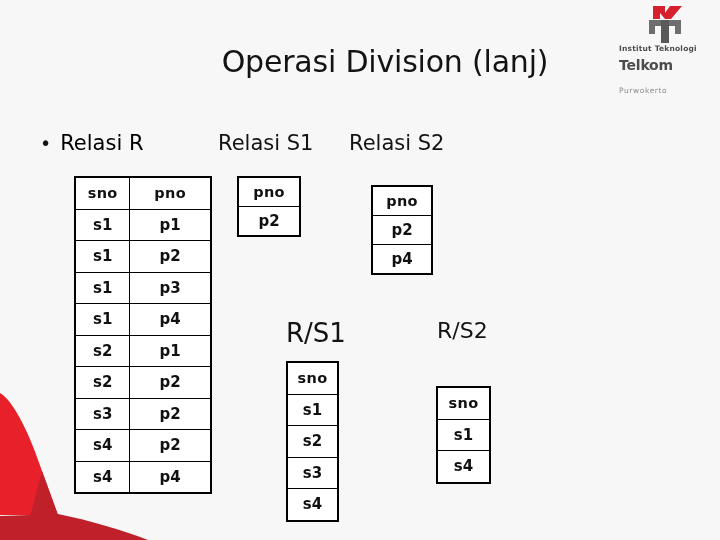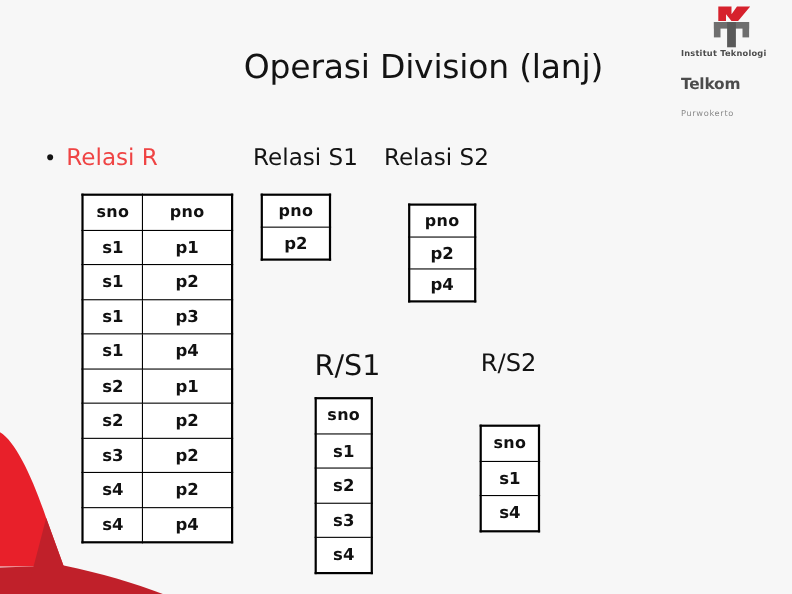--- a/index.html
+++ b/index.html
@@ -54,21 +54,21 @@
     color: #4c4c4c;
     letter-spacing: .2px;
     white-space: nowrap;
   }
   .logo-l2 {
     font-family: "DejaVu Sans", sans-serif;
     font-size: 14px;
     font-weight: bold;
     color: #4c4c4c;
     letter-spacing: -.2px;
-    margin-top: 17px;
+    margin-top: 5px;
   }
   .logo-l3 {
     font-family: "DejaVu Sans", sans-serif;
     font-size: 7.5px;
     color: #8a8a8a;
     letter-spacing: .6px;
     margin-top: 15px;
   }
 
   
@@ -100,24 +100,24 @@
     top: 131px;
     display: flex;
     align-items: baseline;
   }
   .bullet-dot {
     font-size: 19px;
     line-height: 1;
     color: #131313;
     margin-right: 9px;
   }
-  .lbl-relasi-r { font-size: 21px; font-family: "DejaVu Sans", sans-serif; color:#ef4444; }
+  .lbl-relasi-r { font-size: 21px; font-family: "DejaVu Sans", sans-serif; color:#000000; }
   .lbl-s1 {
     position: absolute;
-    left: 230px;
+    left: 218px;
     top: 131px;
   }
   .lbl-s2 {
     position: absolute;
     left: 349px;
     top: 131px;
   }
   .lbl-rs1 {
     position: absolute;
     left: 286px;

